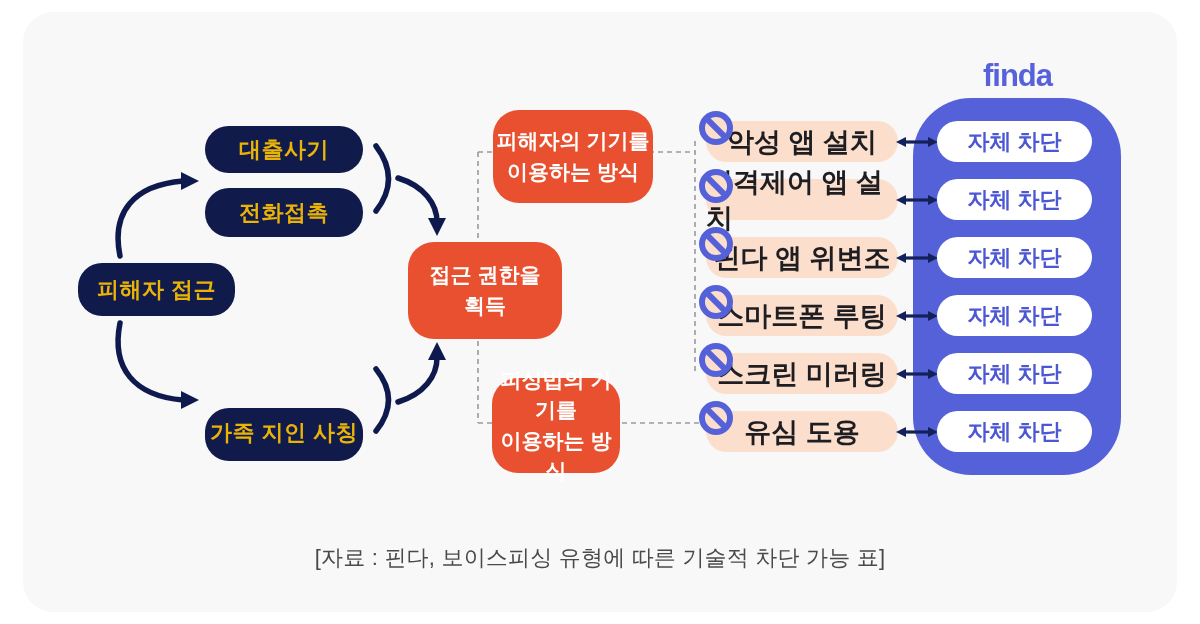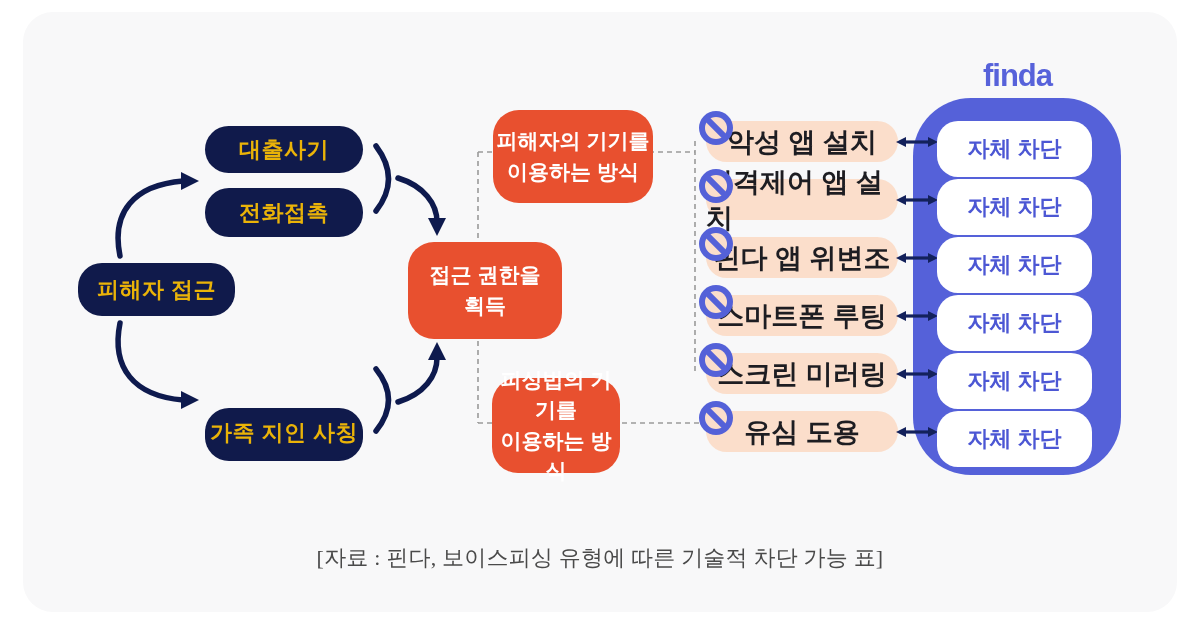--- a/index.html
+++ b/index.html
@@ -23,34 +23,34 @@
                 background:#5561d9; border-radius:58px; z-index:2; }
 
   .logo { position:absolute; left:970px; top:58px; width:95px; z-index:3;
           color:#5762da; font-size:31px; font-weight:bold; letter-spacing:-1px;
           text-align:center; }
 
   .row { position:absolute; left:699px; width:400px; height:52px; z-index:4; }
   .threat-pill { position:absolute; left:7px; top:10px; width:192px; height:41px;
                  background:#fbdecb; border-radius:21px; display:flex; align-items:center;
                  justify-content:center; font-weight:bold; font-size:27px; color:#1d1d22; }
-  .block-pill  { position:absolute; left:238px; top:10px; width:155px; height:56px;
+  .block-pill  { position:absolute; left:238px; top:10px; width:155px; height:41px;
                  background:#ffffff; border-radius:21px; display:flex; align-items:center;
                  justify-content:center; font-weight:bold; font-size:22px; color:#4c57d4; }
   .noicon { position:absolute; left:0; top:0; width:34px; height:34px;
             border-radius:50%; background:#5461d8; }
   .noicon::before { content:""; position:absolute; left:6px; top:6px; right:6px; bottom:6px;
                     background:#fbdecb; border-radius:50%; }
   .noicon::after { content:""; position:absolute; left:2px; right:2px; top:14px; height:6px;
                    background:#5461d8; transform:rotate(45deg); }
   .row:nth-of-type(1).row{}
   .dbl-arrow { position:absolute; left:196px; top:23px; }
 
   .caption { position:absolute; left:0; width:1200px; top:543px; z-index:3;
-             text-align:center; font-size:22px; color:#4a4a4a; letter-spacing:0.2px;font-family:Liberation Serif, serif; }
+             text-align:center; font-size:22px; color:#4a4a4a; letter-spacing:0.2px; }
 </style>
 </head>
 <body>
 
 <div class="stage">
   <div class="card"></div>
 
   <svg class="overlay-svg" width="1200" height="624" viewBox="0 0 1200 624">
 
     <g stroke="#9a9a9a" stroke-width="1.6" stroke-dasharray="5 4" fill="none">

